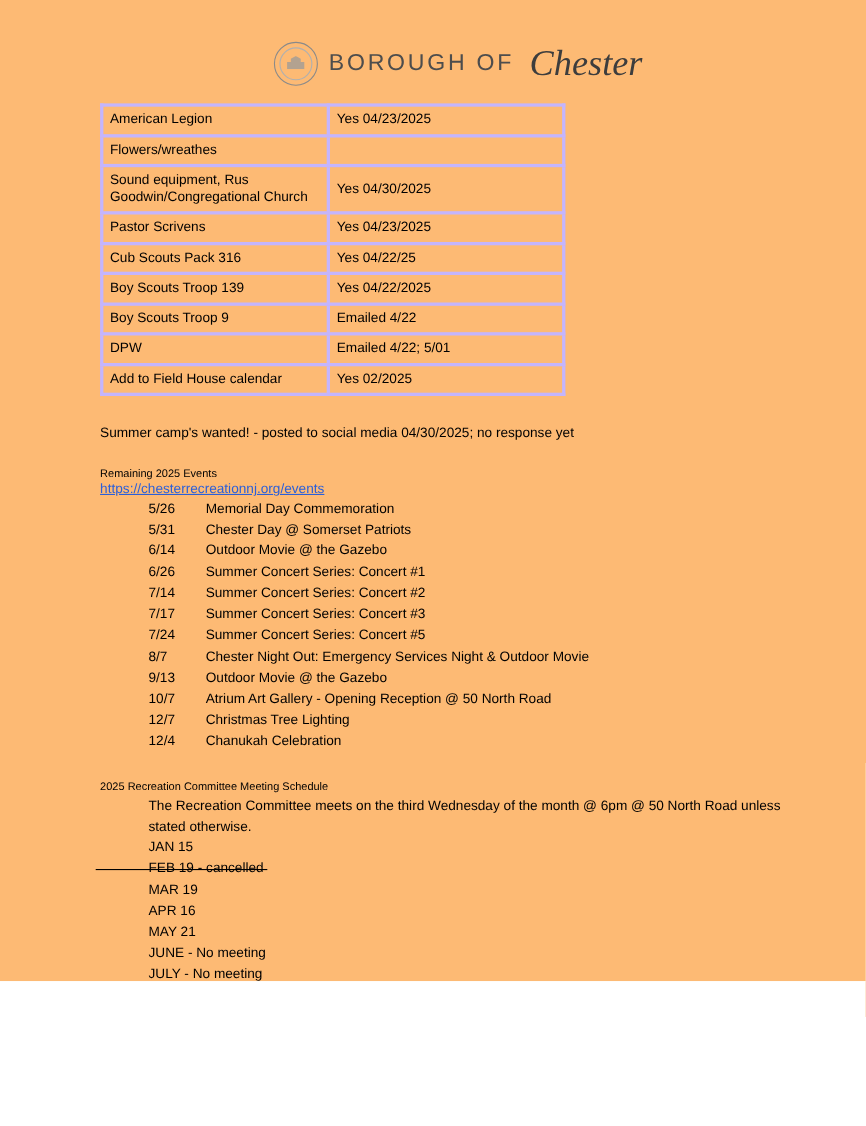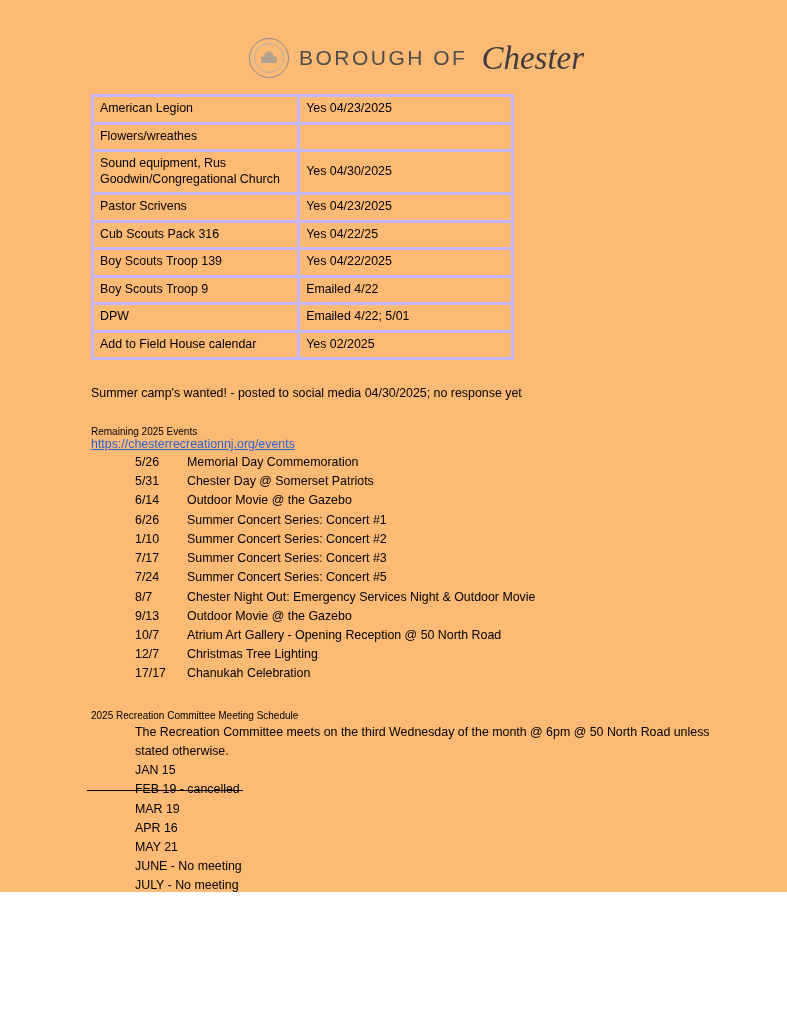--- a/index.html
+++ b/index.html
@@ -213,21 +213,21 @@
       </li>
       <li>
         <span class="ev-date">6/14</span>
         <span class="ev-name">Outdoor Movie @ the Gazebo</span>
       </li>
       <li>
         <span class="ev-date">6/26</span>
         <span class="ev-name">Summer Concert Series: Concert #1</span>
       </li>
       <li>
-        <span class="ev-date">1/10</span>
+        <span class="ev-date">7/14</span>
         <span class="ev-name">Summer Concert Series: Concert #2</span>
       </li>
       <li>
         <span class="ev-date">7/17</span>
         <span class="ev-name">Summer Concert Series: Concert #3</span>
       </li>
       <li>
         <span class="ev-date">7/24</span>
         <span class="ev-name">Summer Concert Series: Concert #5</span>
       </li>
@@ -241,21 +241,21 @@
       </li>
       <li>
         <span class="ev-date">10/7</span>
         <span class="ev-name">Atrium Art Gallery - Opening Reception @ 50 North Road</span>
       </li>
       <li>
         <span class="ev-date">12/7</span>
         <span class="ev-name">Christmas Tree Lighting</span>
       </li>
       <li>
-        <span class="ev-date">17/17</span>
+        <span class="ev-date">12/4</span>
         <span class="ev-name">Chanukah Celebration</span>
       </li>
     </ul>
 
     <h2 class="section">2025 Recreation Committee Meeting Schedule</h2>
     <p class="meet-intro">The Recreation Committee meets on the third Wednesday of the month @ 6pm @ 50 North Road unless stated otherwise.</p>
 
     <ul class="meeting-list">
       <li><span class="strike-text">JAN 15</span></li>
       <li class="struck"><span class="strike-text">FEB 19 - cancelled</span></li>

